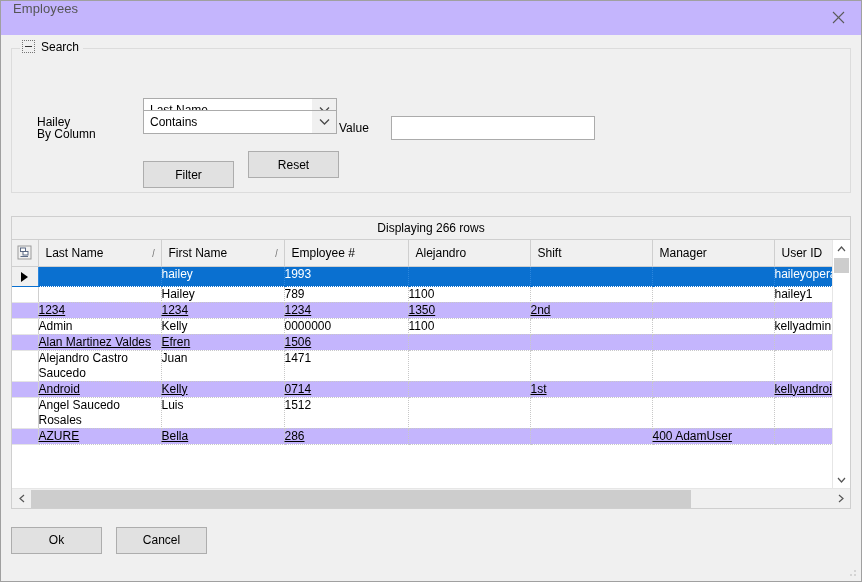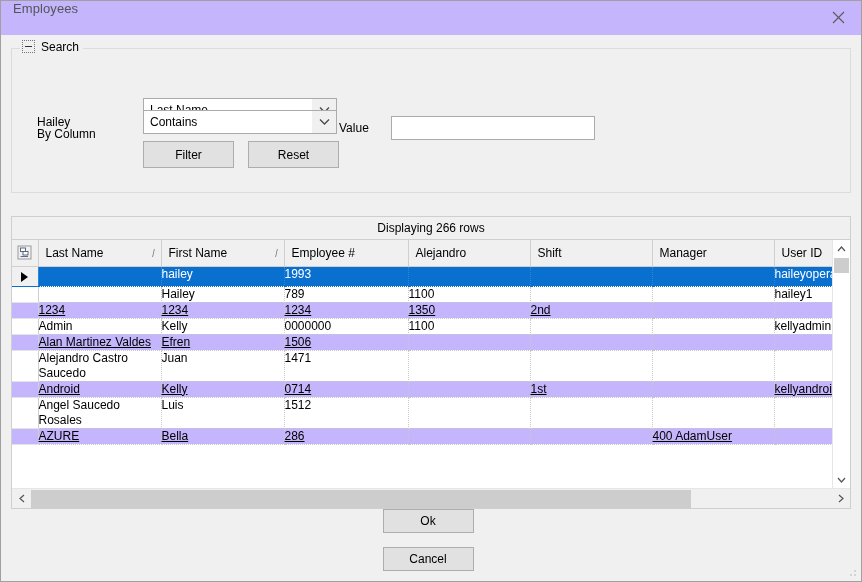--- a/index.html
+++ b/index.html
@@ -171,21 +171,21 @@
     border: 1px solid #adadad;
     box-sizing: border-box;
     font-family: "Liberation Sans", sans-serif;
     font-size: 12px;
     color: #000;
     display: inline-flex;
     align-items: center;
     justify-content: center;
     cursor: default;
   }
-  .btn-filter { width: 91px; }
+  .btn-filter { width: 91px; margin-top: 20px; }
   .btn-reset  { width: 91px; margin-left: 14px; }
 
   
   .grid-panel {
     margin-top: 23px;
     border: 1px solid #cfcfcf;
     background: #ffffff;
     box-sizing: border-box;
     display: flex;
     flex-direction: column;
@@ -370,21 +370,20 @@
 
   
   .footer {
     height: 62px;
     min-height: 62px;
     display: flex;
     align-items: center;
     gap: 14px;
     padding-right: 6px;
     box-sizing: border-box;
-    flex-direction: column;
   }
   .btn-ok, .btn-cancel {
     width: 91px;
     height: 27px;
   }
 
   .resize-grip {
     position: absolute;
     right: 3px;
     bottom: 3px;

